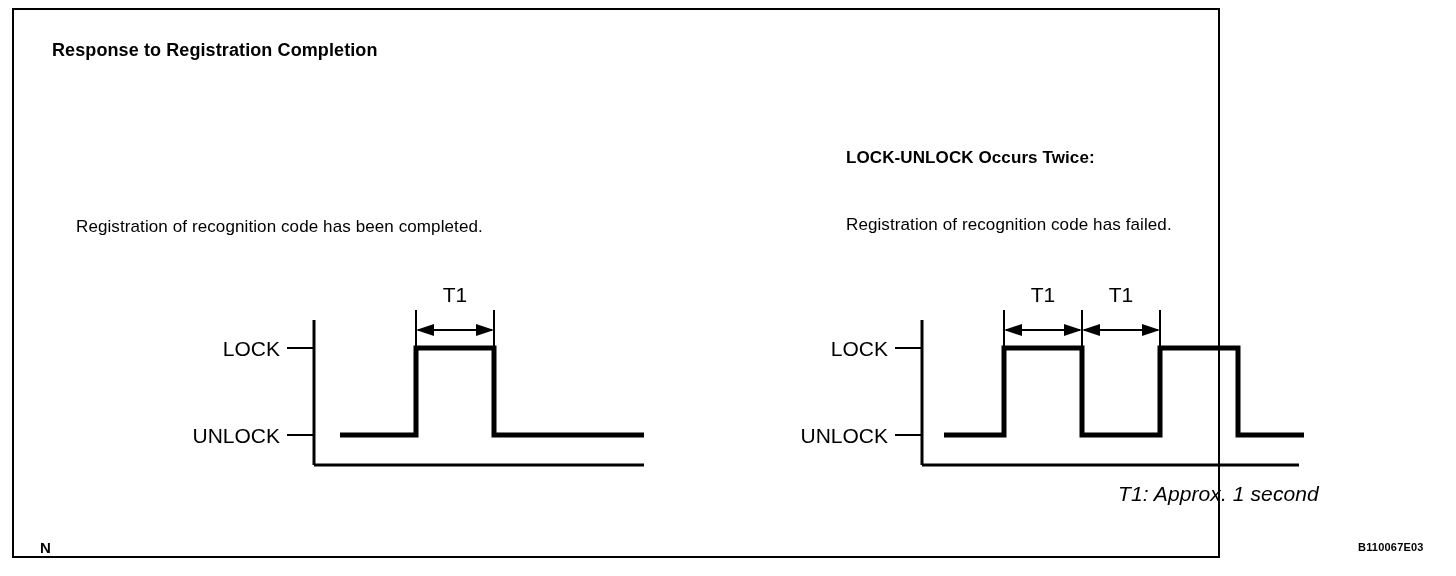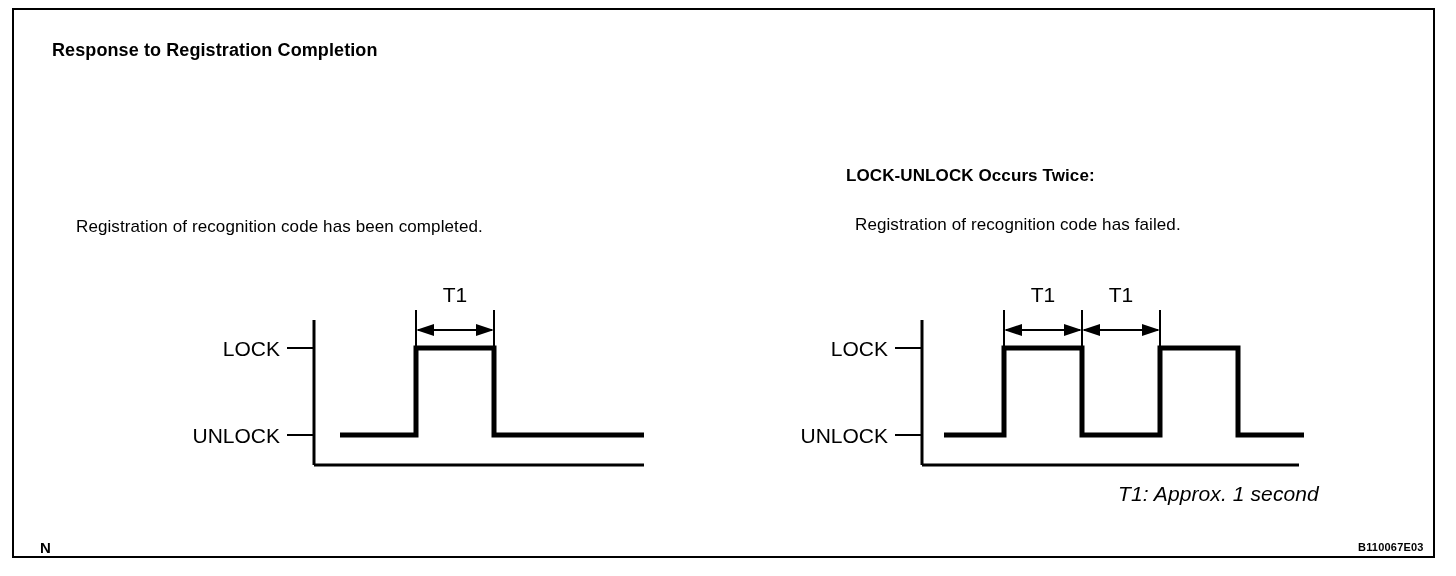--- a/index.html
+++ b/index.html
@@ -12,21 +12,21 @@
     height: 576px;
     font-family: "Liberation Sans", sans-serif;
     color: #000000;
     overflow: hidden;
     position: relative;
   }
   .page-frame {
     position: absolute;
     left: 12px;
     top: 8px;
-    width: 1423px;
+    width: 1208px;
     height: 550px;
     border: 2px solid #000000;
     box-sizing: border-box;
     background: #ffffff;
   }
   .figure-title {
     position: absolute;
     left: 38px;
     top: 30px;
     font-size: 18px;
@@ -43,22 +43,22 @@
   }
   .col-desc {
     position: absolute;
     font-size: 17px;
     font-weight: normal;
     white-space: nowrap;
     letter-spacing: 0.1px;
   }
   .heading-left  { left: 62px;  top: 138px; }
   .desc-left     { left: 62px;  top: 207px; }
-  .heading-right { left: 832px; top: 156px; }
-  .desc-right    { left: 832px; top: 205px; margin-left: 9px; }
+  .heading-right { left: 832px; top: 138px; }
+  .desc-right    { left: 832px; top: 205px; }
 
   .wave-left {
     position: absolute;
     left: 140px;
     top: 258px;
   }
   .wave-right {
     position: absolute;
     left: 740px;
     top: 258px;

